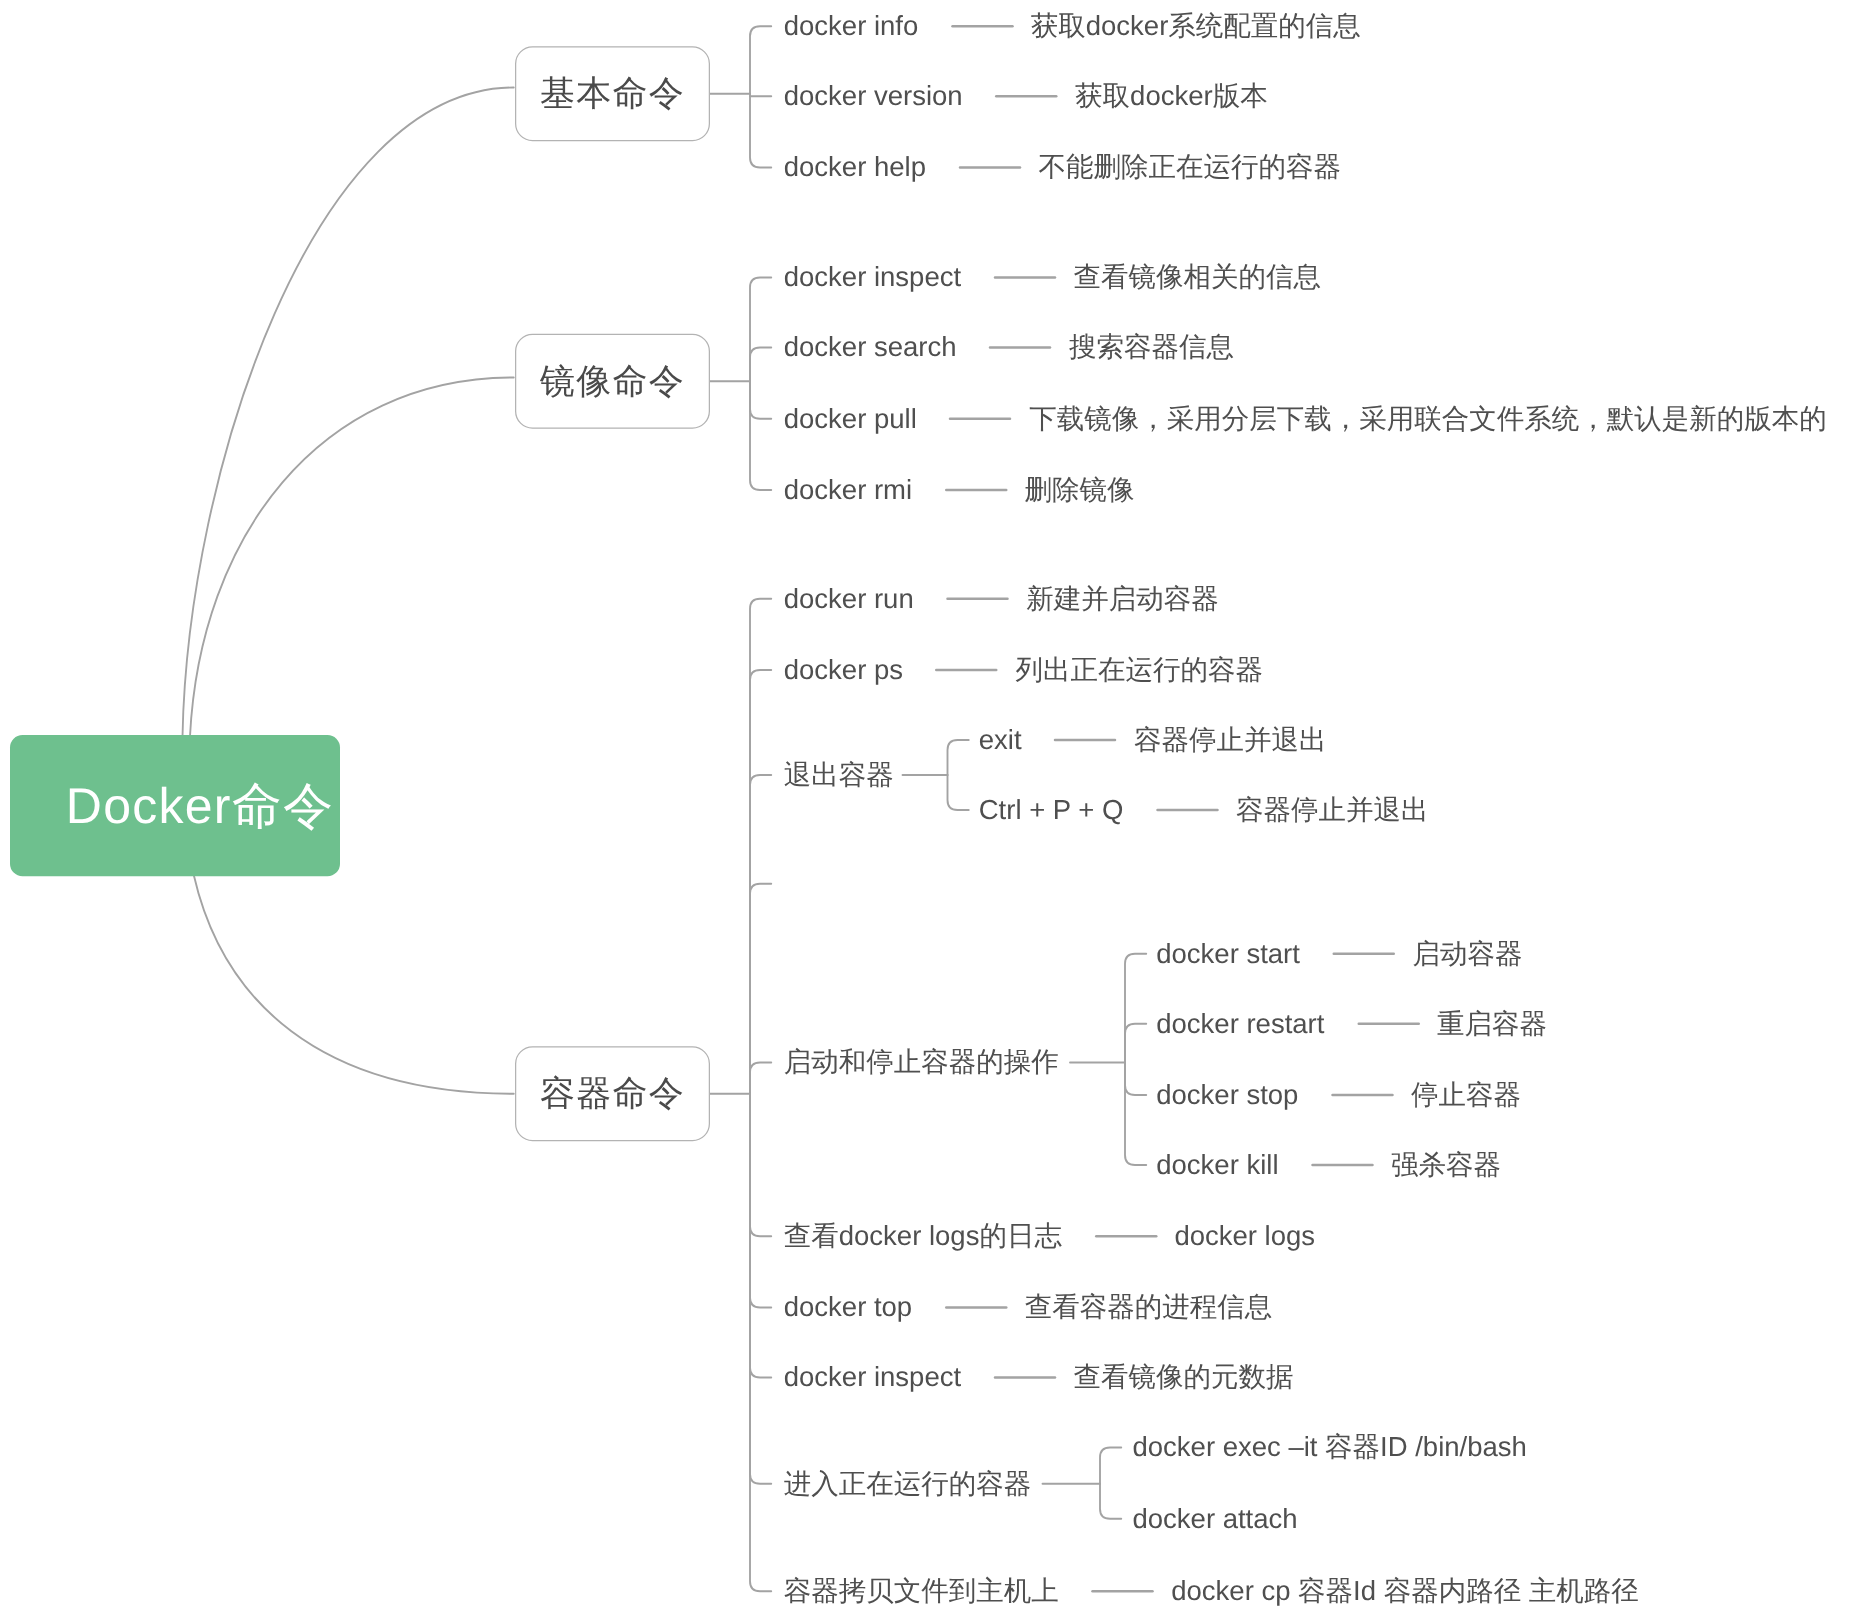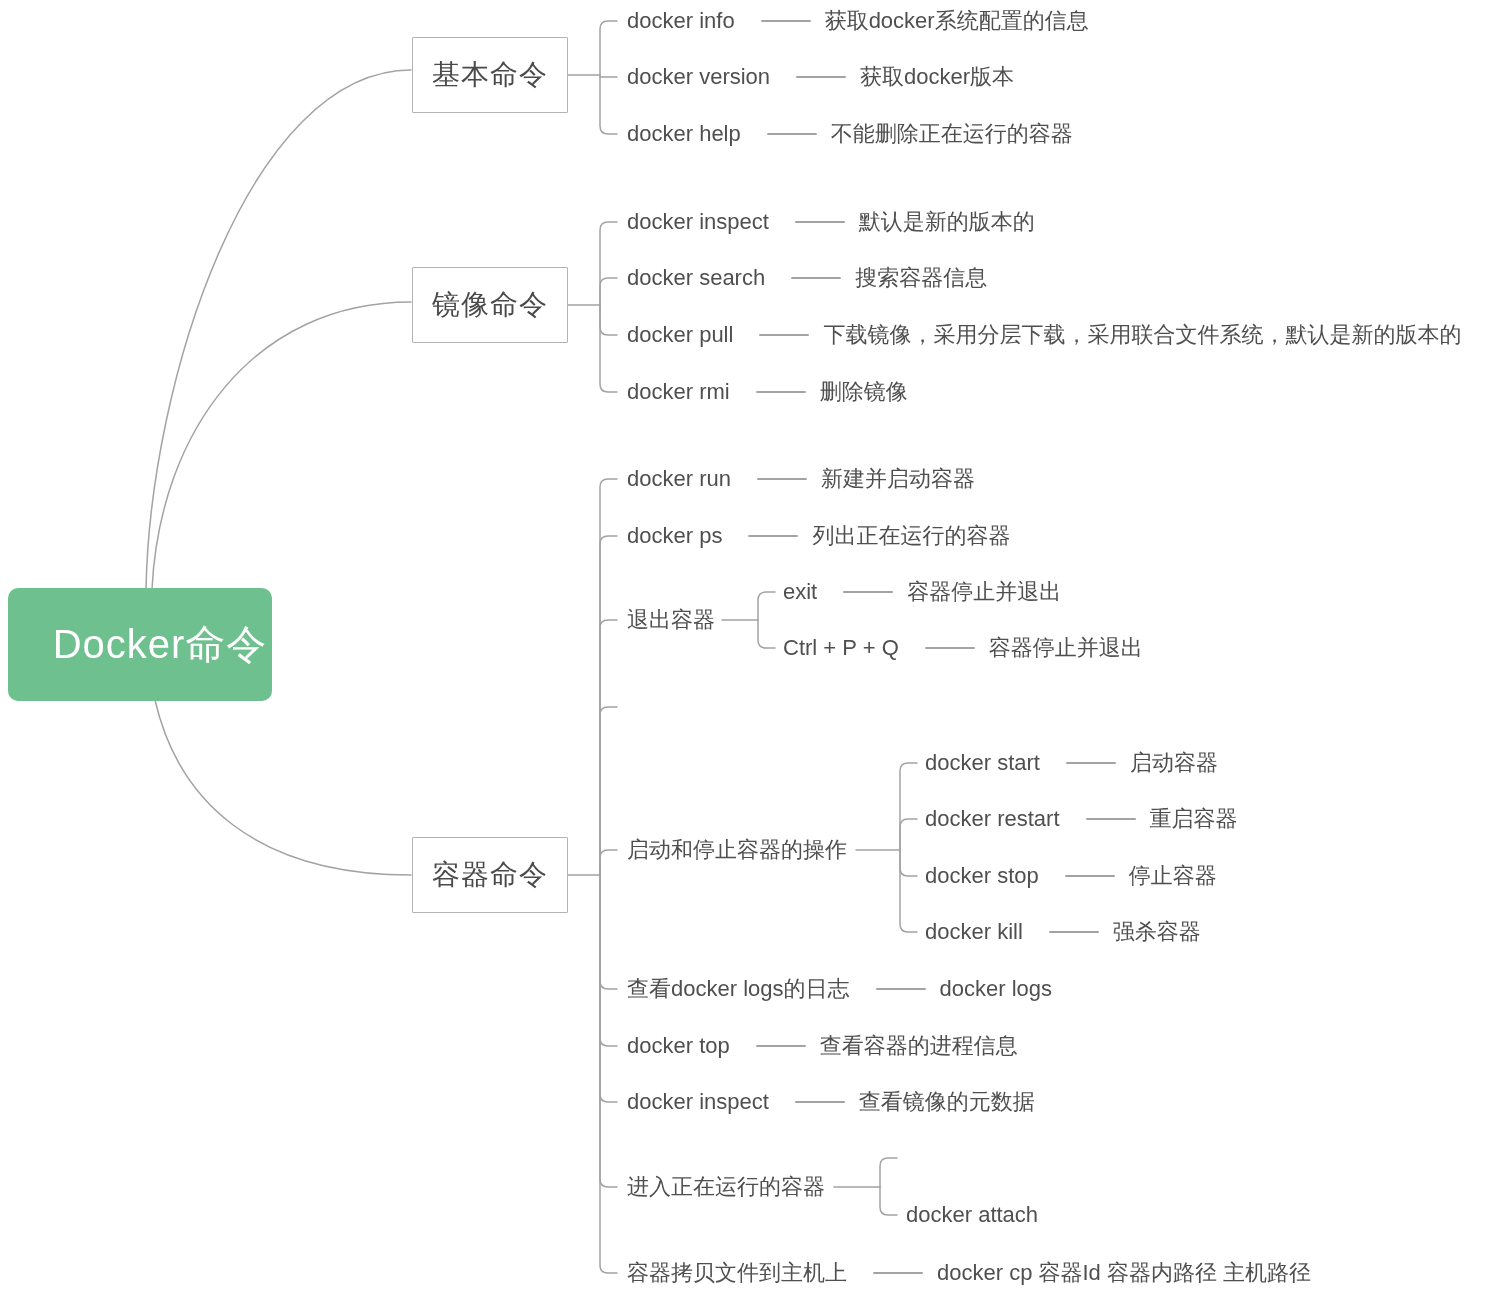--- a/index.html
+++ b/index.html
@@ -20,21 +20,21 @@
   .node{position:absolute;display:flex;align-items:center;justify-content:center;}
   .node.root{
     left:8px;top:588px;width:264px;height:113px;
     background:var(--root-bg);border-radius:10px;
     color:var(--root-text);font-size:40px;letter-spacing:1px;padding-left:40px;
   }
   .node.l1{
     width:156px;height:76px;
     background:var(--box-bg);
     border:1.5px solid var(--box-border);
-    border-radius:1px;
+    border-radius:14px;
     font-size:28px;color:#4a4a4a;letter-spacing:1px;
   }
   .b1{left:412px;top:37px;}
   .b2{left:412px;top:267px;}
   .b3{left:412px;top:837px;}
 
   .row{
     position:absolute;display:flex;align-items:center;
     transform:translateY(-50%);
     font-size:22px;color:var(--text);white-space:nowrap;
@@ -112,21 +112,21 @@
   </div>
   <div class="row" style="left:627px;top:134px">
     <span class="t">docker help</span>
     <span class="dash"></span>
     <span class="t">不能删除正在运行的容器</span>
   </div>
 
   <div class="row" style="left:627px;top:222px">
     <span class="t">docker inspect</span>
     <span class="dash"></span>
-    <span class="t">默认是新的版本的</span>
+    <span class="t">查看镜像相关的信息</span>
   </div>
   <div class="row" style="left:627px;top:278px">
     <span class="t">docker search</span>
     <span class="dash"></span>
     <span class="t">搜索容器信息</span>
   </div>
   <div class="row" style="left:627px;top:335px">
     <span class="t">docker pull</span>
     <span class="dash"></span>
     <span class="t">下载镜像，采用分层下载，采用联合文件系统，默认是新的版本的</span>
@@ -199,20 +199,23 @@
   </div>
   <div class="row" style="left:627px;top:1102px">
     <span class="t">docker inspect</span>
     <span class="dash"></span>
     <span class="t">查看镜像的元数据</span>
   </div>
 
   <div class="row" style="left:627px;top:1187px">
     <span class="t">进入正在运行的容器</span>
   </div>
+  <div class="row" style="left:906px;top:1158px">
+    <span class="t">docker exec –it 容器ID /bin/bash</span>
+  </div>
   <div class="row" style="left:906px;top:1215px">
     <span class="t">docker attach</span>
   </div>
 
   <div class="row" style="left:627px;top:1273px">
     <span class="t">容器拷贝文件到主机上</span>
     <span class="dash"></span>
     <span class="t">docker cp 容器Id 容器内路径 主机路径</span>
   </div>
 

